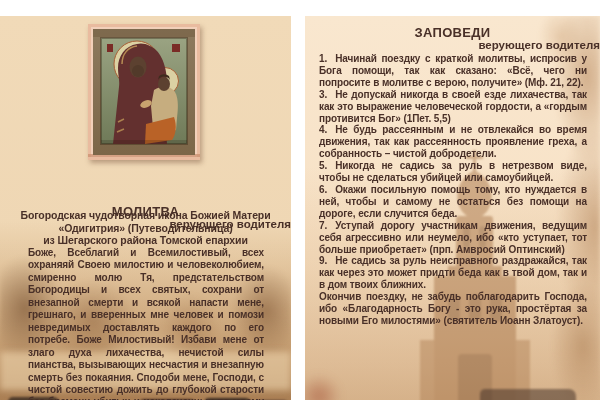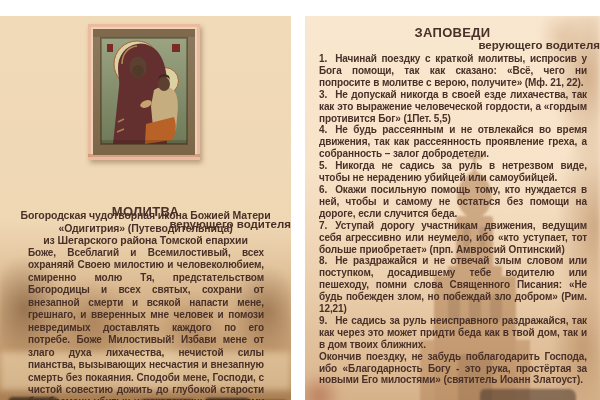--- a/index.html
+++ b/index.html
@@ -149,23 +149,22 @@
       <div class="car rp-car"></div>
       <div class="rp-redblob"></div>
     </div>
 
     <div class="txt h-title rp-title">ЗАПОВЕДИ</div>
     <div class="txt h-sub rp-sub">верующего водителя</div>
 
     <div class="txt commandments">
       <p><span class="item-num">1.</span><span>Начинай поездку с краткой молитвы, испросив у Бога помощи, так как сказано: «Всё, чего ни попросите в молитве с верою, получите» (Мф. 21, 22).</span></p>
       <p><span class="item-num">3.</span><span>Не допускай никогда в своей езде лихачества, так как это выражение человеческой гордости, а «гордым противится Бог» (1Пет. 5,5)</span></p>
-      <p><span class="item-num">4.</span><span>Не будь рассеянным и не отвлекайся во время движения, так как рассеянность проявление греха, а собранность – залог добродетели.</span></p>
-      <p><span class="item-num">5.</span><span>Никогда не садись за руль в нетрезвом виде, чтобы не нерадению убийцей или самоубийцей.</span></p>
+      <p><span class="item-num">4.</span><span>Не будь рассеянным и не отвлекайся во время движения, так как рассеянность проявление греха, а собранность – чистой добродетели.</span></p>
+      <p><span class="item-num">5.</span><span>Никогда не садись за руль в нетрезвом виде, чтобы не сделаться убийцей или самоубийцей.</span></p>
       <p><span class="item-num">6.</span><span>Окажи посильную помощь тому, кто нуждается в ней, чтобы и самому не остаться без помощи на дороге, если случится беда.</span></p>
       <p><span class="item-num">7.</span><span>Уступай дорогу участникам движения, ведущим себя агрессивно или неумело, ибо «кто уступает, тот больше приобретает» (прп. Амвросий Оптинский)</span></p>
-      <p><span class="item-num">8.</span><span>Не раздражайся и не отвечай злым словом или поступком, досадившему тебе водителю или пешеходу, помни слова Священного Писания: «Не будь побежден злом, но побеждай зло добром» (Рим. 12,21)</span></p>
       <p><span class="item-num">9.</span><span>Не садись за руль неисправного раздражайся, так как через это может придти беда как в твой дом, так и в дом твоих ближних.</span></p>
       <p>Окончив поездку, не забудь поблагодарить Господа, ибо «Благодарность Богу - это рука, простёртая за новыми Его милостями» (святитель Иоанн Златоуст).</p>
     </div>
   </div>
 
 </div>
 
 </body></html>

